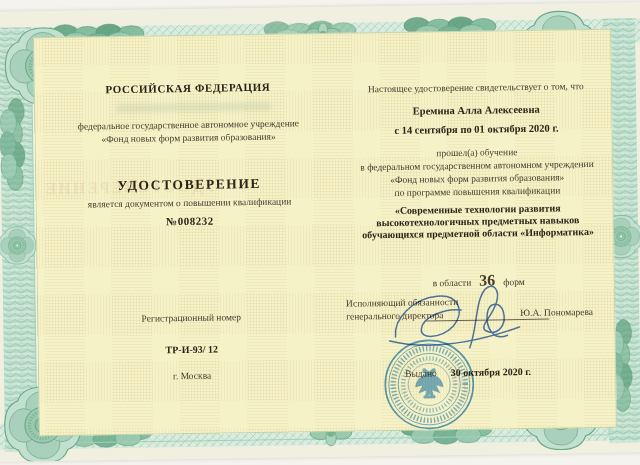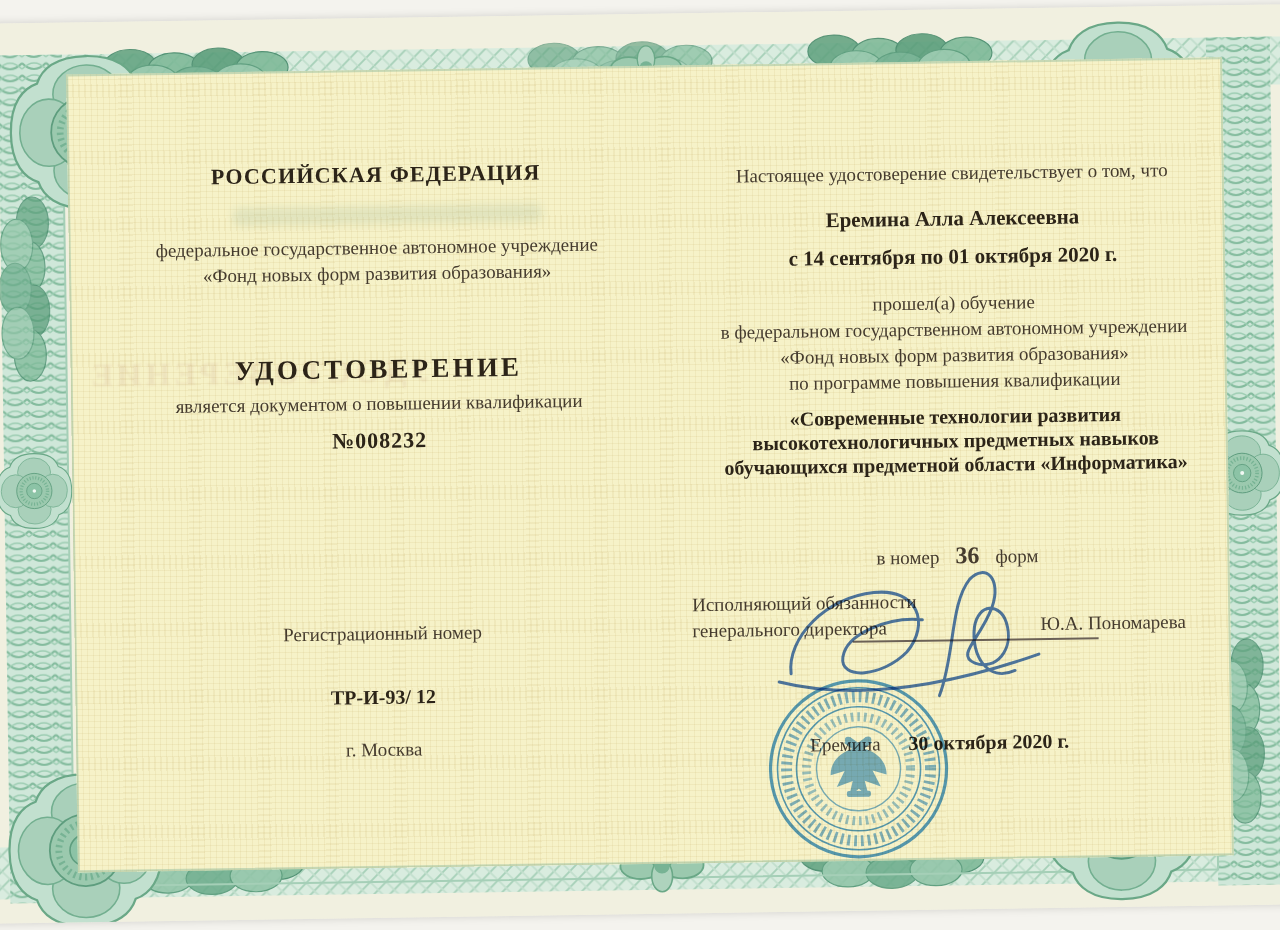--- a/index.html
+++ b/index.html
@@ -24,21 +24,21 @@
   .country{font-size:11px;letter-spacing:.6px;}
   .org{font-size:9.5px;}
   .doc-title{font-size:13.5px;letter-spacing:1.6px;}
   .small{font-size:9.5px;}
   .num{font-size:11px;letter-spacing:.5px;}
   .regnum{font-size:10px;}
   .name{font-size:10.5px;}
   .period{font-size:10.5px;}
   .prog{font-size:10px;line-height:1.2;}
   .vol{font-size:9.5px;}
-  .vol b{font-size:12px;padding:0 8px;}
+  .vol b{font-size:16px;padding:0 8px;}
   .signer{font-size:9.5px;line-height:1.35;}
   .sig-line{position:absolute;left:425px;top:322px;width:123px;border-bottom:0.8px solid #6b6156;}
   .issued{font-size:9.5px;}
   .issued .date{font-size:10px;padding-left:14px;}
   .ghost{
     position:absolute;left:16px;top:176px;width:200px;
     font-size:16px;font-weight:bold;letter-spacing:2px;
     color:rgba(170,100,88,.10);transform:scaleX(-1);
     filter:blur(.6px);white-space:nowrap;
   }
@@ -157,32 +157,32 @@
       <div class="txt c b rcol period" style="top:125px">с 14 сентября по 01 октября 2020 г.</div>
       <div class="txt c rcol small" style="top:150px">прошел(а) обучение</div>
       <div class="txt c rcol small" style="top:163px">в федеральном государственном автономном учреждении</div>
       <div class="txt c rcol small" style="top:176px">«Фонд новых форм развития образования»</div>
       <div class="txt c rcol small" style="top:189px">по программе повышения квалификации</div>
       <div class="txt c b rcol prog" style="top:206px">«Современные технологии развития</div>
       <div class="txt c b rcol prog" style="top:218px">высокотехнологичных предметных навыков</div>
       <div class="txt c b rcol prog" style="top:230px">обучающихся предметной области «Информатика»</div>
 
       <div class="txt c rcol vol" style="top:273px">
-        <span>в номер</span><b>36</b><span>форм</span>
+        <span>в области</span><b>36</b><span>форм</span>
       </div>
 
       <div class="txt signer" style="left:345px;top:298px;width:130px">
         <span>Исполняющий обязанности</span><br>
         <span>генерального директора</span>
       </div>
       <div class="sig-line"></div>
       <div class="txt signer" style="left:519px;top:310px;width:95px">Ю.А. Пономарева</div>
 
       <div class="txt issued" style="left:403px;top:369px;width:180px">
-        <span>Еремина</span><span class="date b">30 октября 2020 г.</span>
+        <span>Выдано</span><span class="date b">30 октября 2020 г.</span>
       </div>
 
       <svg id="sig-svg" width="150" height="72" viewBox="0 0 150 72">
         <g fill="none" stroke="#3d6cc0" stroke-width="1.5" stroke-linecap="round" opacity=".9">
           <path d="M16,52 C14,34 34,14 58,12 C80,10 86,28 74,42 C62,54 40,56 42,44 C44,32 66,24 82,26"></path>
           <path d="M90,64 C98,44 96,18 106,6 C114,-2 122,6 117,20 C111,36 98,44 108,48 C118,52 128,42 124,28 C121,18 110,18 108,30 C106,44 114,58 128,52"></path>
           <path d="M10,56 C48,66 92,60 140,44"></path>
         </g>
       </svg>
 

